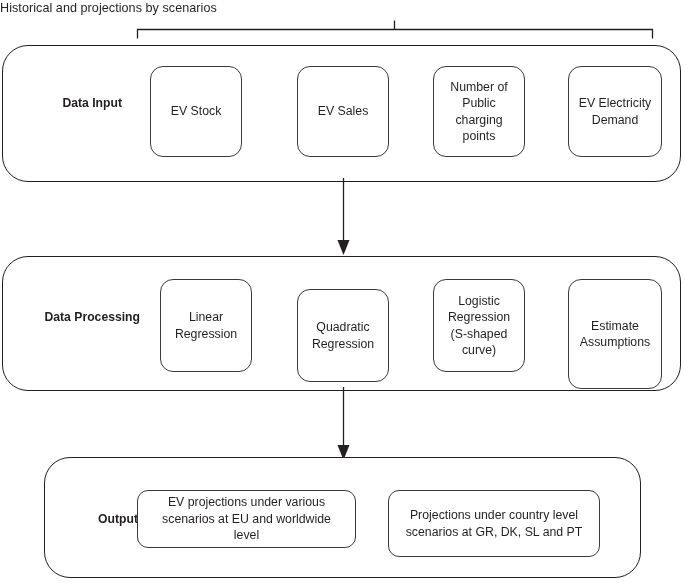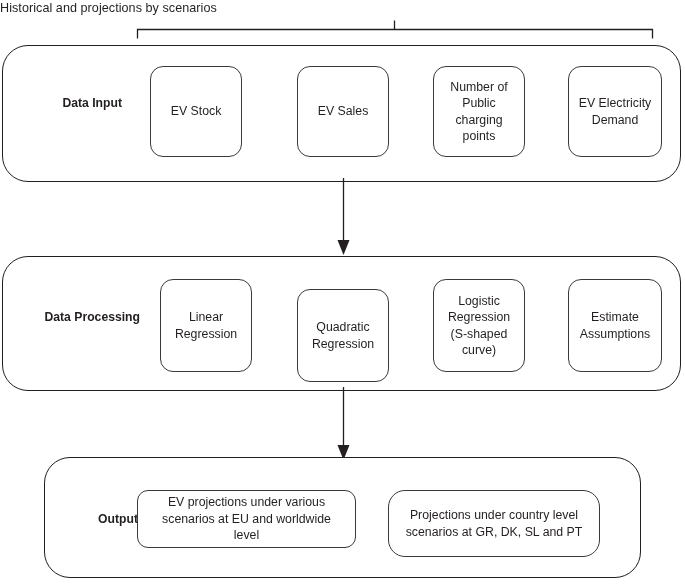--- a/index.html
+++ b/index.html
@@ -90,30 +90,30 @@
   
   .n-ev-stock      { left: 150px; top: 66px; width: 92px;  height: 91px; }
   .n-ev-sales      { left: 297px; top: 66px; width: 92px;  height: 91px; }
   .n-charging      { left: 433px; top: 66px; width: 92px;  height: 91px; }
   .n-ev-demand     { left: 568px; top: 66px; width: 94px;  height: 91px; }
 
   
   .n-linear        { left: 160px; top: 279px; width: 92px; height: 93px; }
   .n-quadratic     { left: 297px; top: 279px; width: 92px; height: 93px; margin-top: 10px; }
   .n-logistic      { left: 433px; top: 279px; width: 92px; height: 93px; }
-  .n-estimate      { left: 568px; top: 279px; width: 94px; height: 93px; text-align: center; }
+  .n-estimate      { left: 568px; top: 279px; width: 94px; height: 110px; text-align: center; }
 
   
   .n-out-eu {
     left: 137px; top: 490px; width: 219px; height: 58px;
     border-radius: 11px;
   }
   .n-out-country {
     left: 388px; top: 490px; width: 212px; height: 67px;
-    border-radius: 17px;
+    border-radius: 11px;
   }
 
   
   .arrow-svg { position: absolute; }
   .arrow-1 { left: 325px; top: 178px; width: 40px; height: 78px; }
   .arrow-2 { left: 325px; top: 387px; width: 40px; height: 74px; }
 </style>
 </head>
 <body>
 

